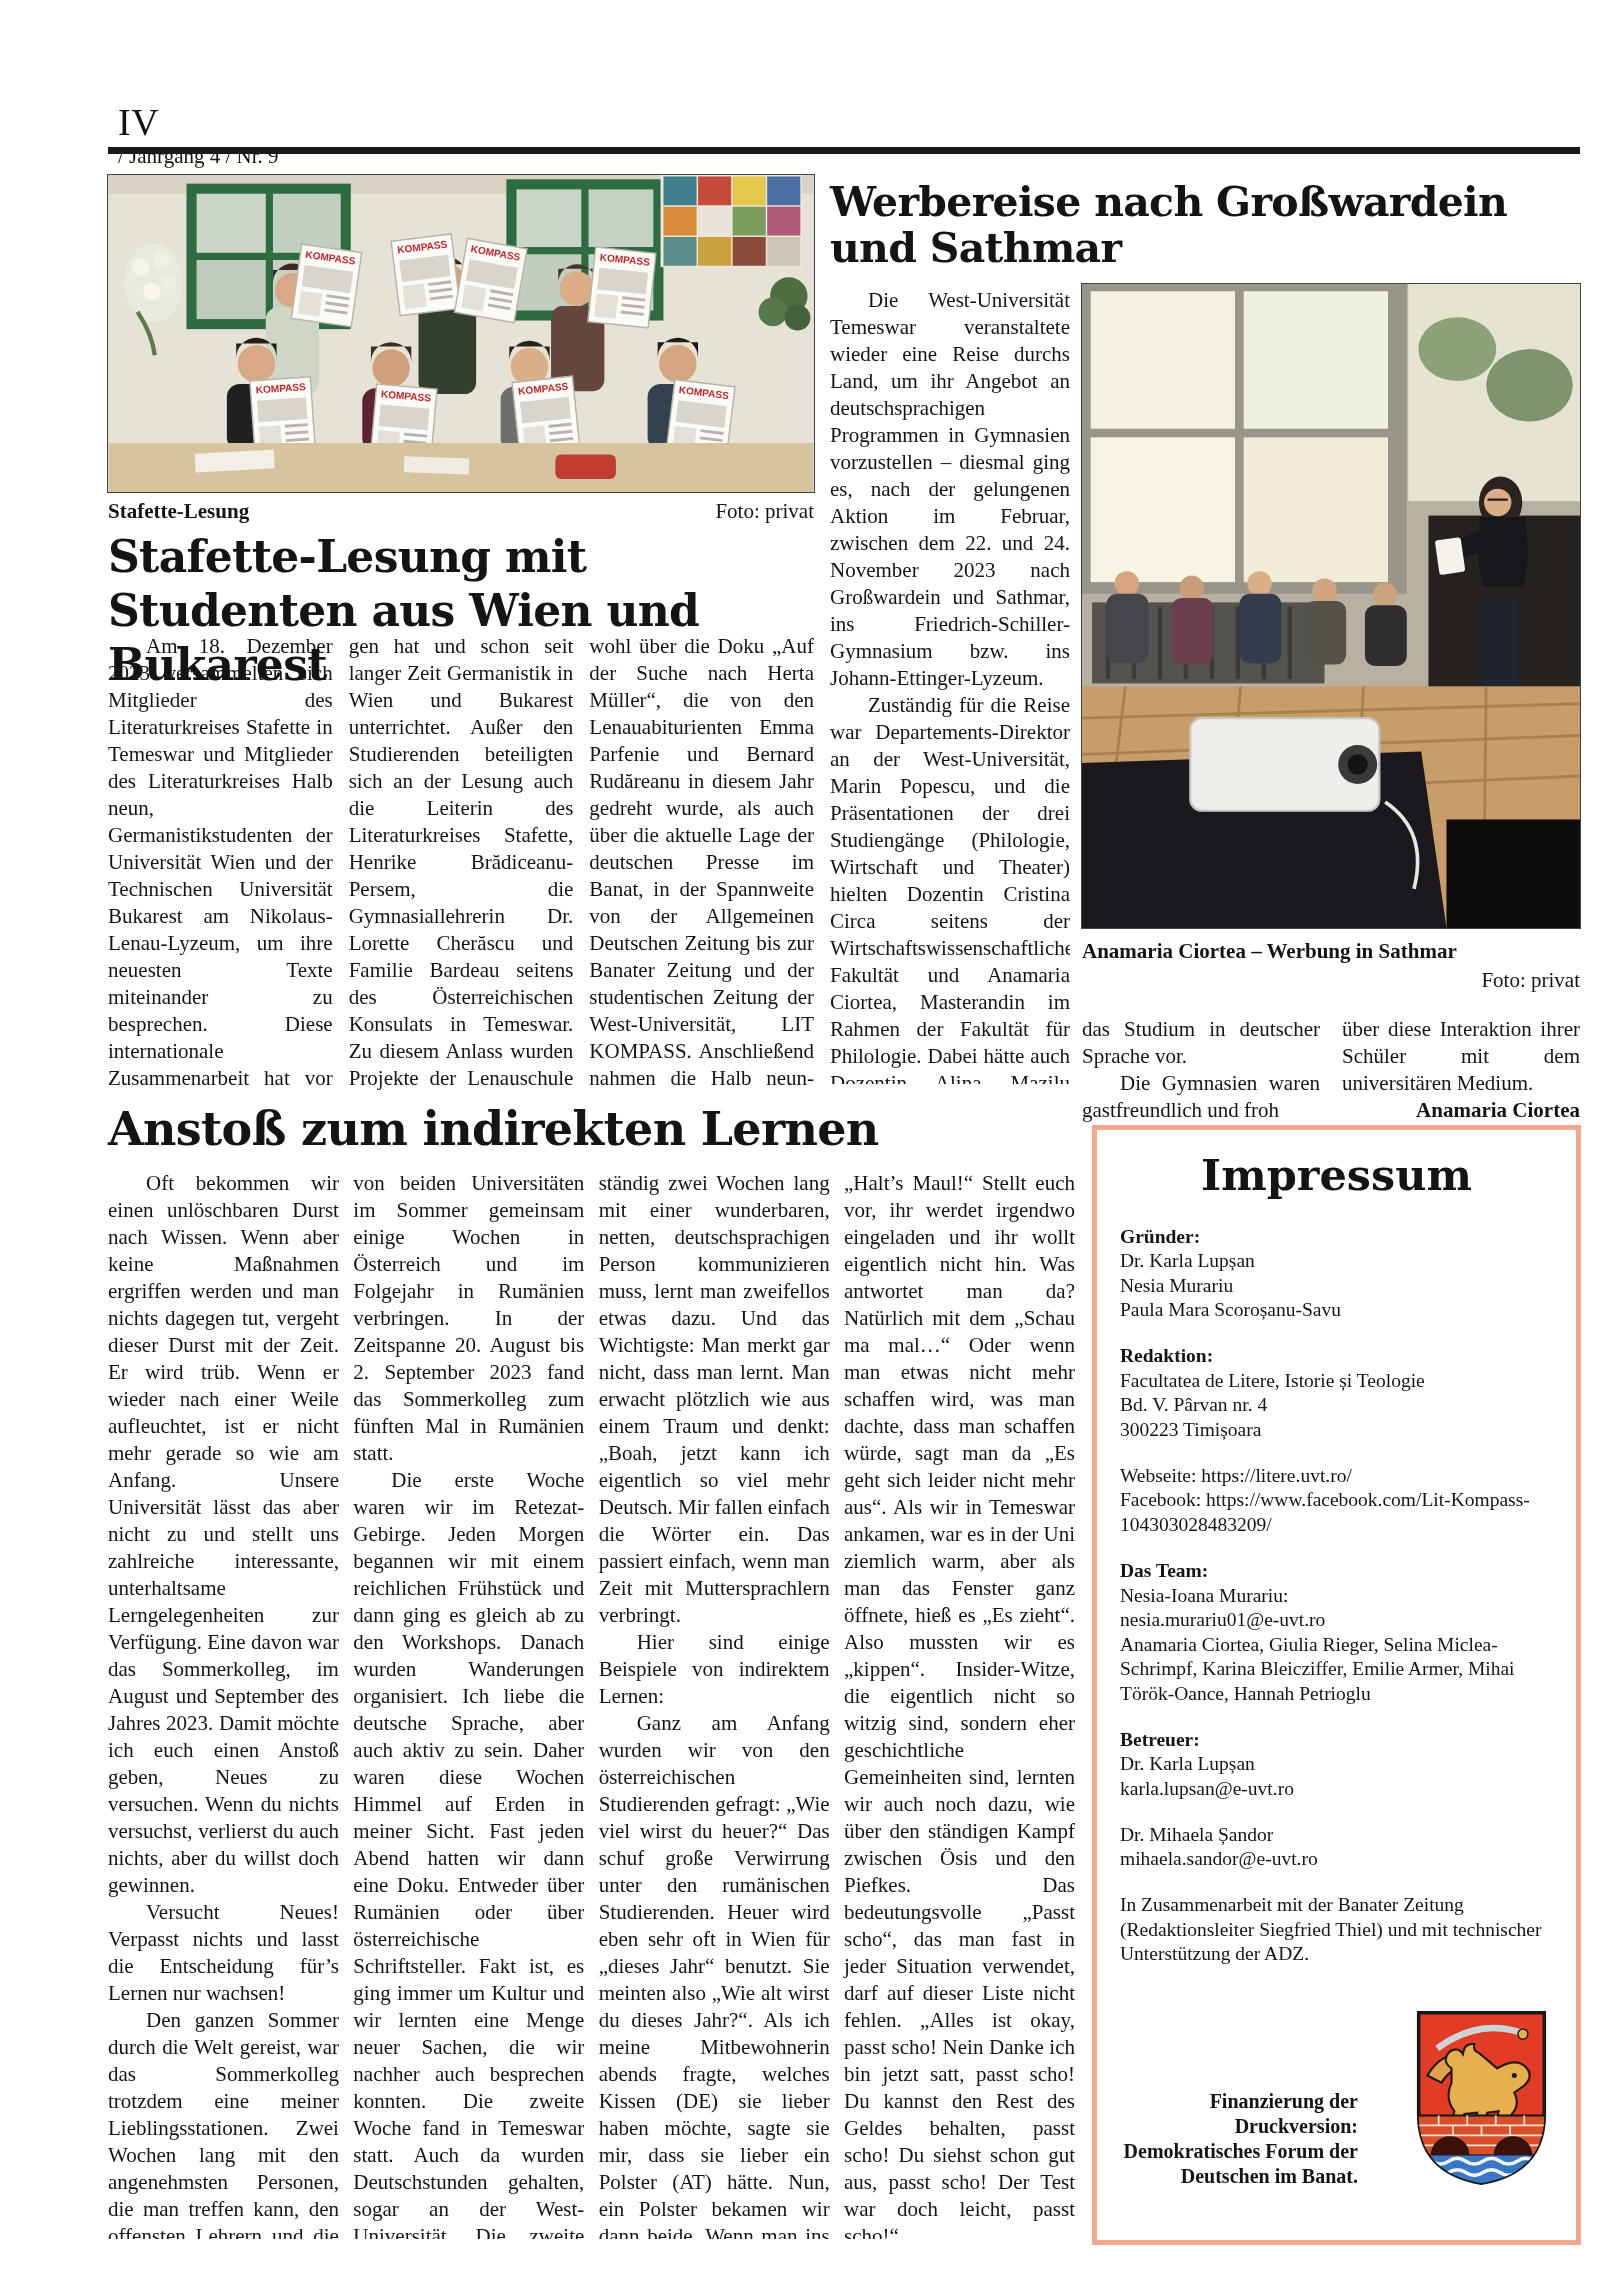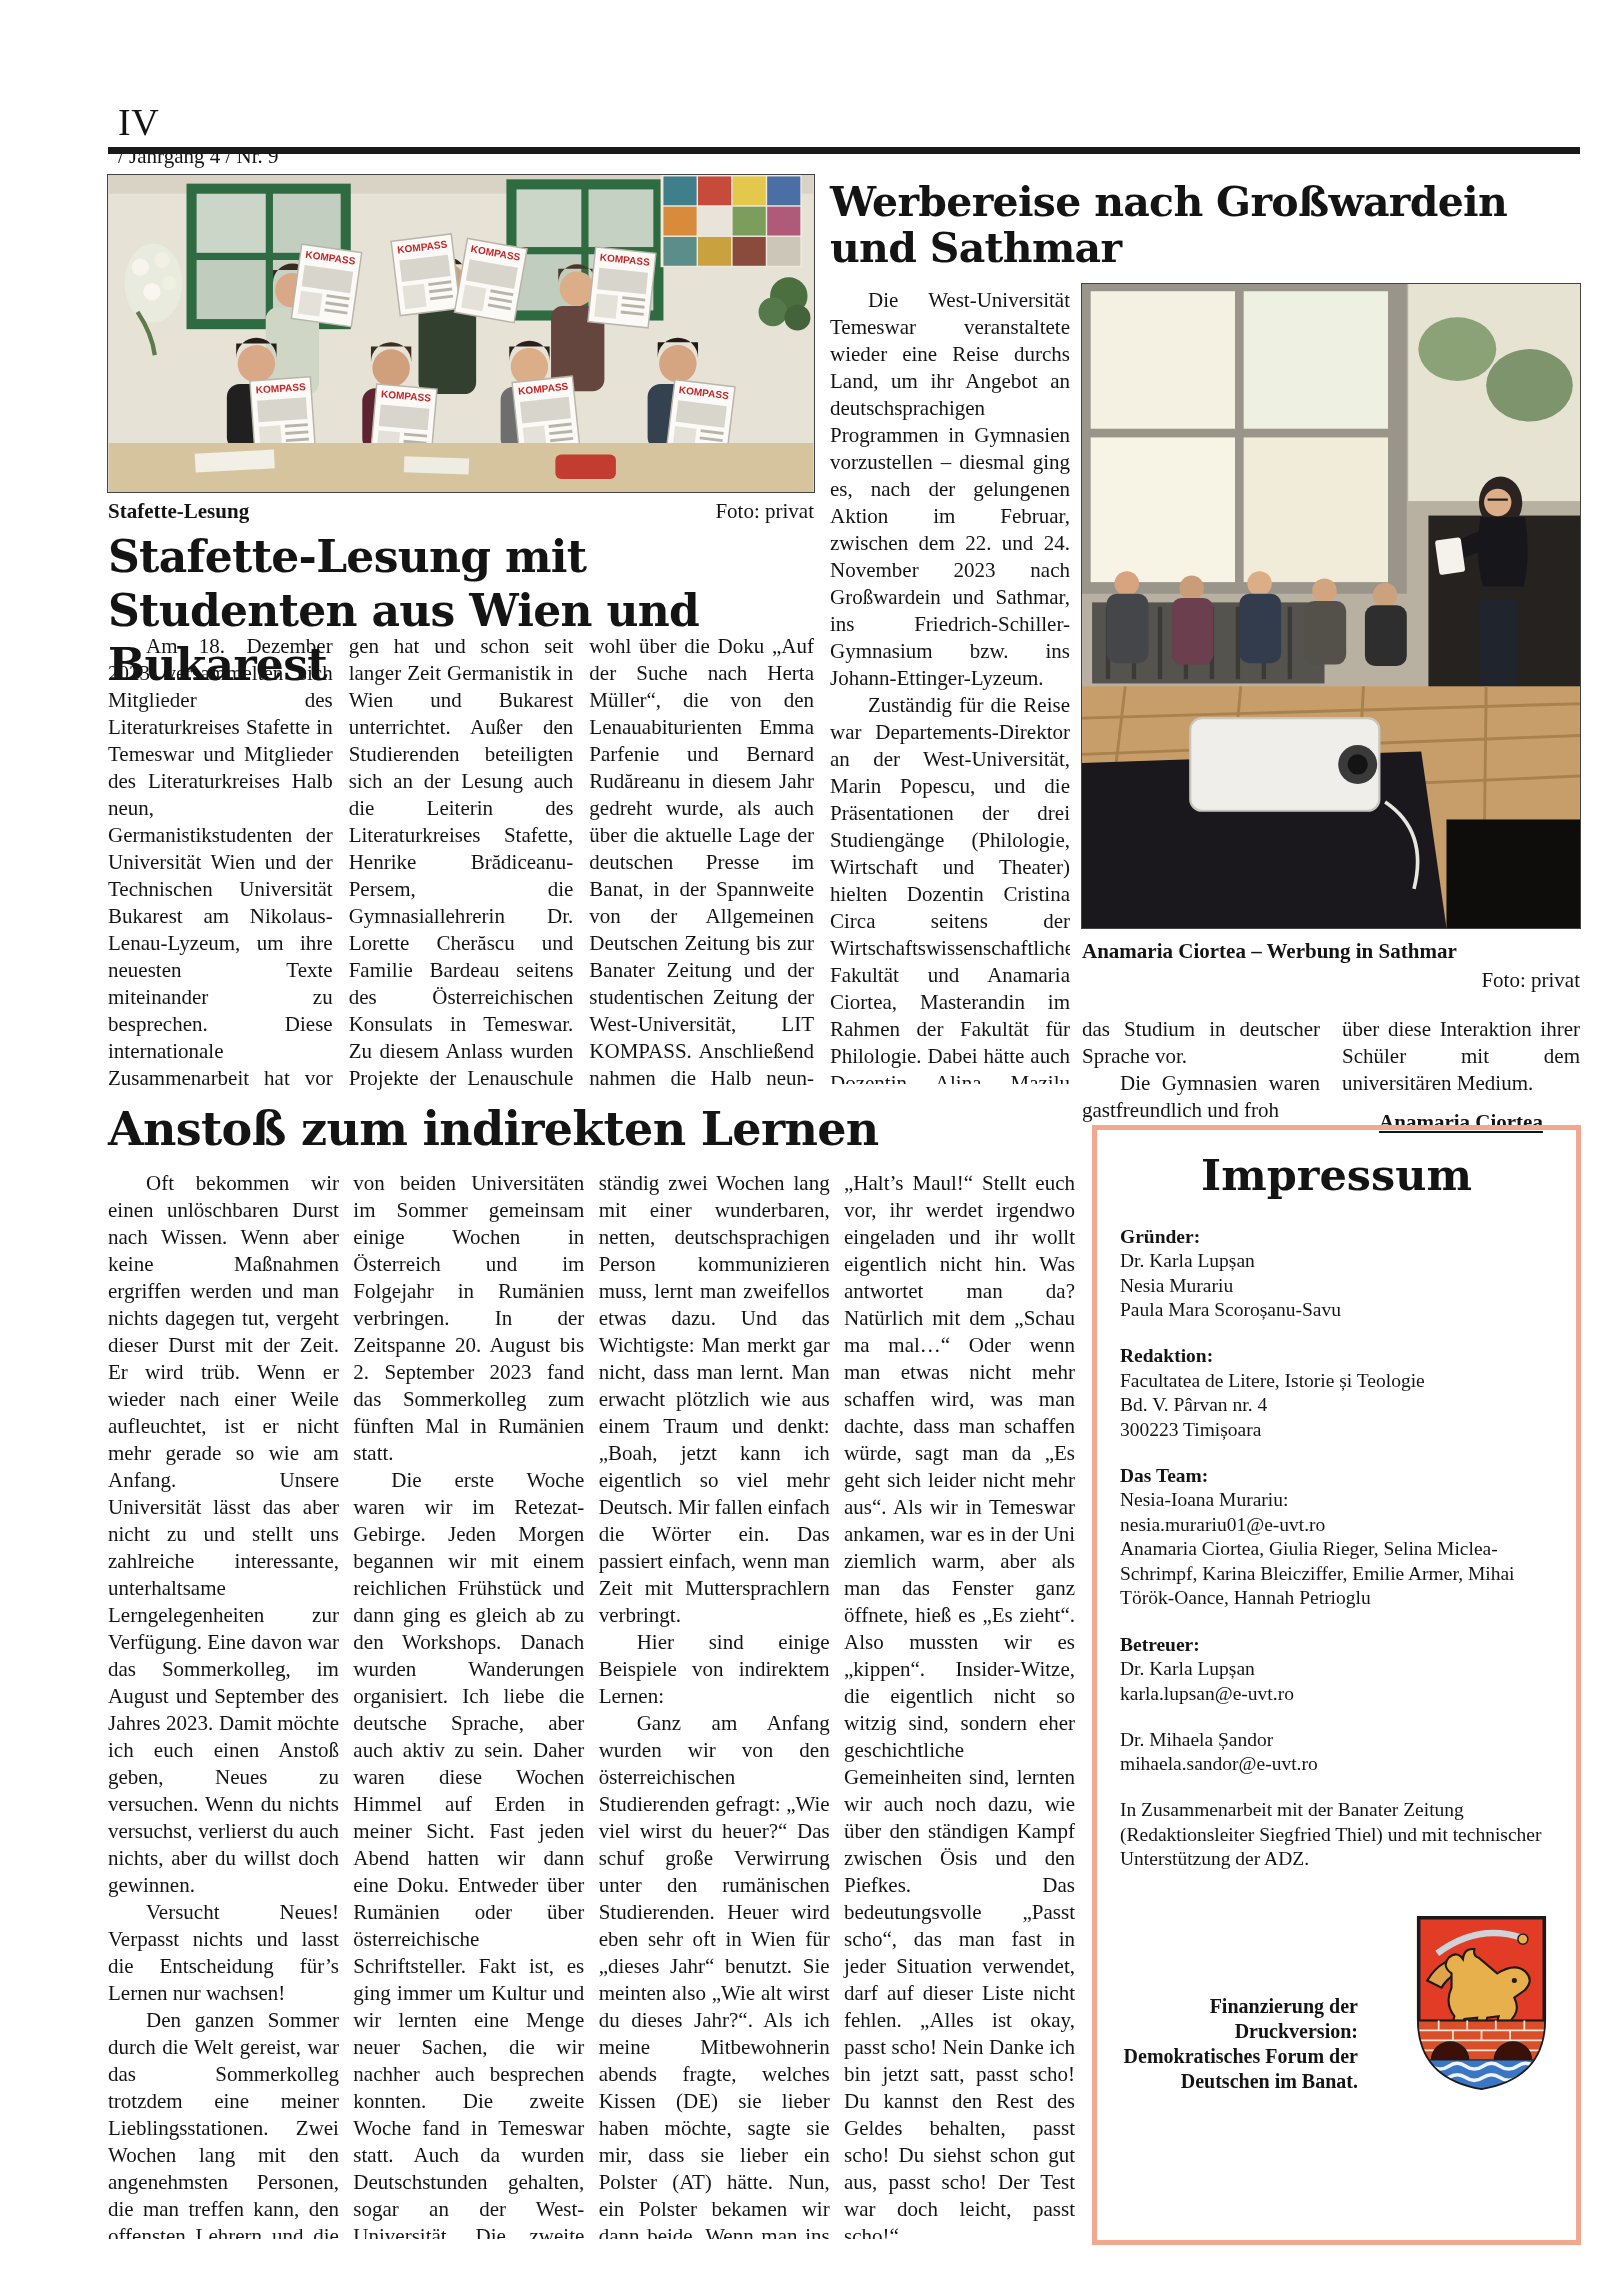--- a/index.html
+++ b/index.html
@@ -10,21 +10,21 @@
   p{margin:0;}
   p.ind{text-indent:38px;}
   p + p{margin-top:0;}
   .art{font-size:21px;line-height:27px;}
   .cols{display:flex;}
   .gap22{gap:16px;}
   .gap20{gap:14.4px;}
   .col{flex:1;min-width:0;}
   .headline{font-weight:bold;text-align:left;letter-spacing:-0.7px;
             font-family:"DejaVu Serif","Liberation Serif",serif;}
-  .byline{font-weight:bold;text-align:center;margin-top:12px;text-decoration:underline;}
+  .byline{font-weight:bold;text-align:right;margin-top:0;}
   .caprow{display:flex;justify-content:space-between;align-items:baseline;}
   .capbold{font-weight:bold;font-size:21px;}
   .capnorm{font-size:21px;}
   .mastL{font-size:38px;letter-spacing:0.7px;}
   .mastIssue{font-size:21px;margin-left:10px;}
   .mastR{font-size:39px;text-align:right;}
   .rule{background:#1a1a1a;}
   .photoframe{outline:0.7px solid #444;overflow:hidden;background:#ddd;}
   
   .imp{border:5.8px solid #f3a78e;box-sizing:border-box;padding:16px 23px;}
@@ -312,20 +312,24 @@
       <div>Paula Mara Scoroșanu-Savu</div>
     </div>
 
     <div class="blk">
       <div class="lbl">Redaktion:</div>
       <div>Facultatea de Litere, Istorie și Teologie</div>
       <div>Bd. V. Pârvan nr. 4</div>
       <div>300223 Timișoara</div>
     </div>
 
+    <div class="blk">
+      <div>Webseite: https://litere.uvt.ro/</div>
+      <div>Facebook: https://www.facebook.com/Lit-Kompass-104303028483209/</div>
+    </div>
 
     <div class="blk">
       <div class="lbl">Das Team:</div>
       <div>Nesia-Ioana Murariu:</div>
       <div>nesia.murariu01@e-uvt.ro</div>
       <div>Anamaria Ciortea, Giulia Rieger, Selina Miclea-Schrimpf, Karina Bleicziffer, Emilie Armer, Mihai Török-Oance, Hannah Petrioglu</div>
     </div>
 
     <div class="blk">
       <div class="lbl">Betreuer:</div>

